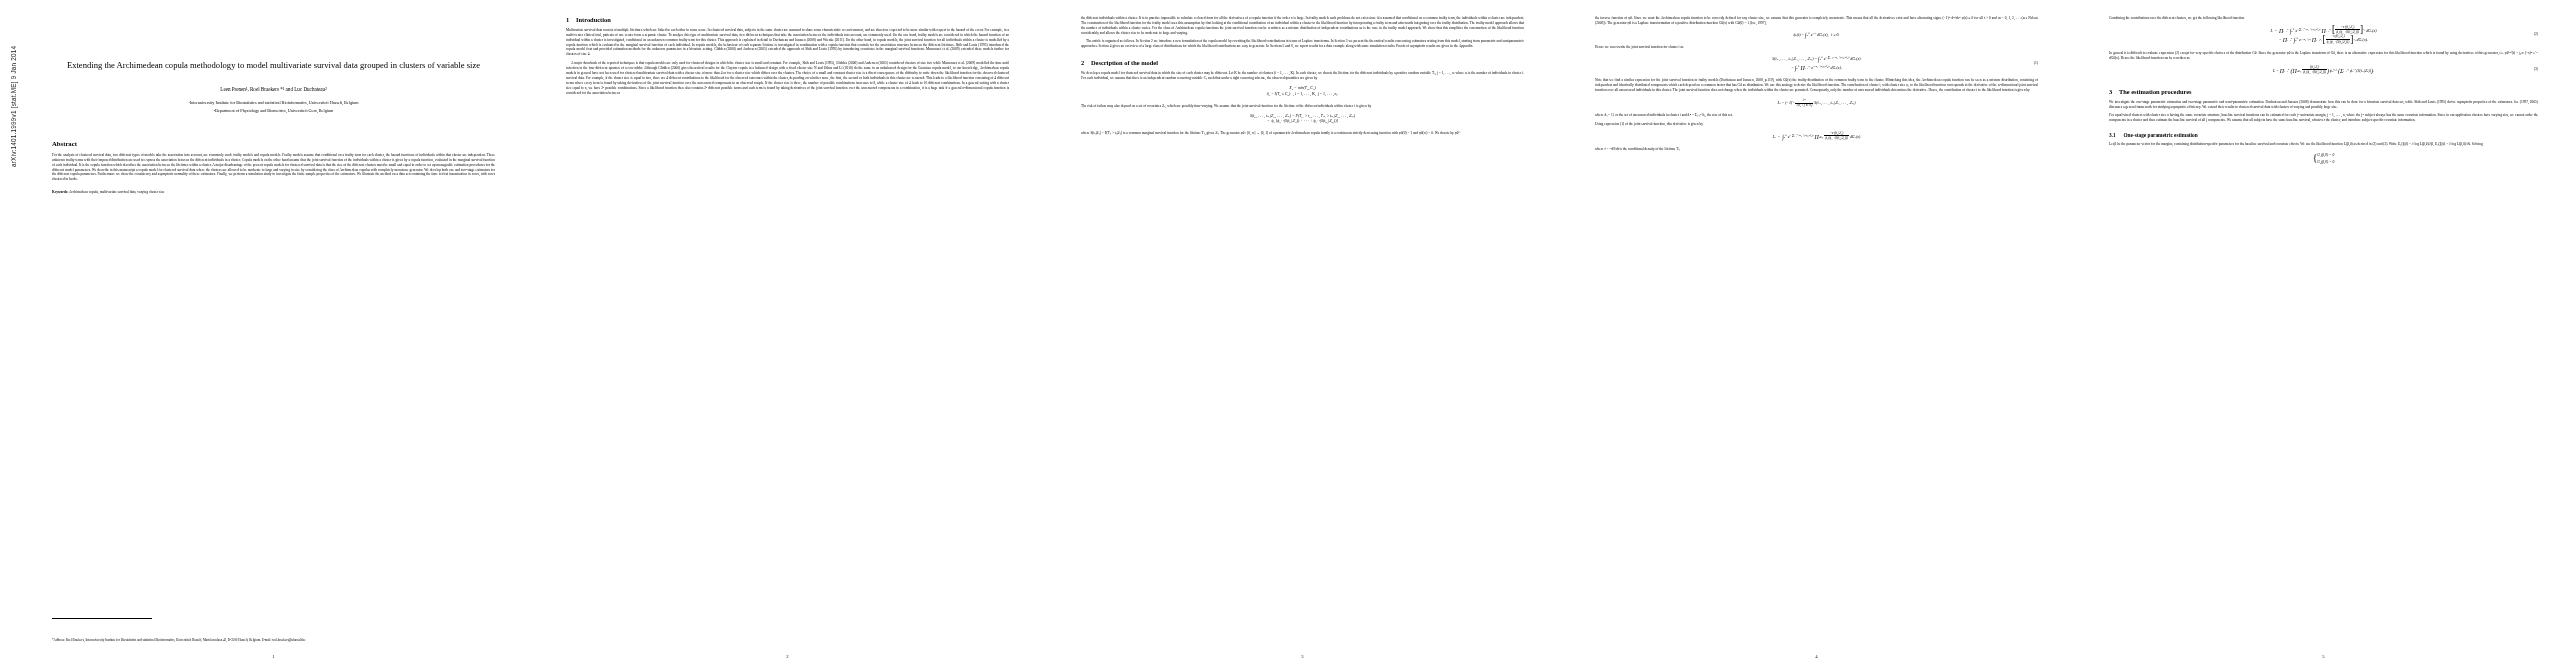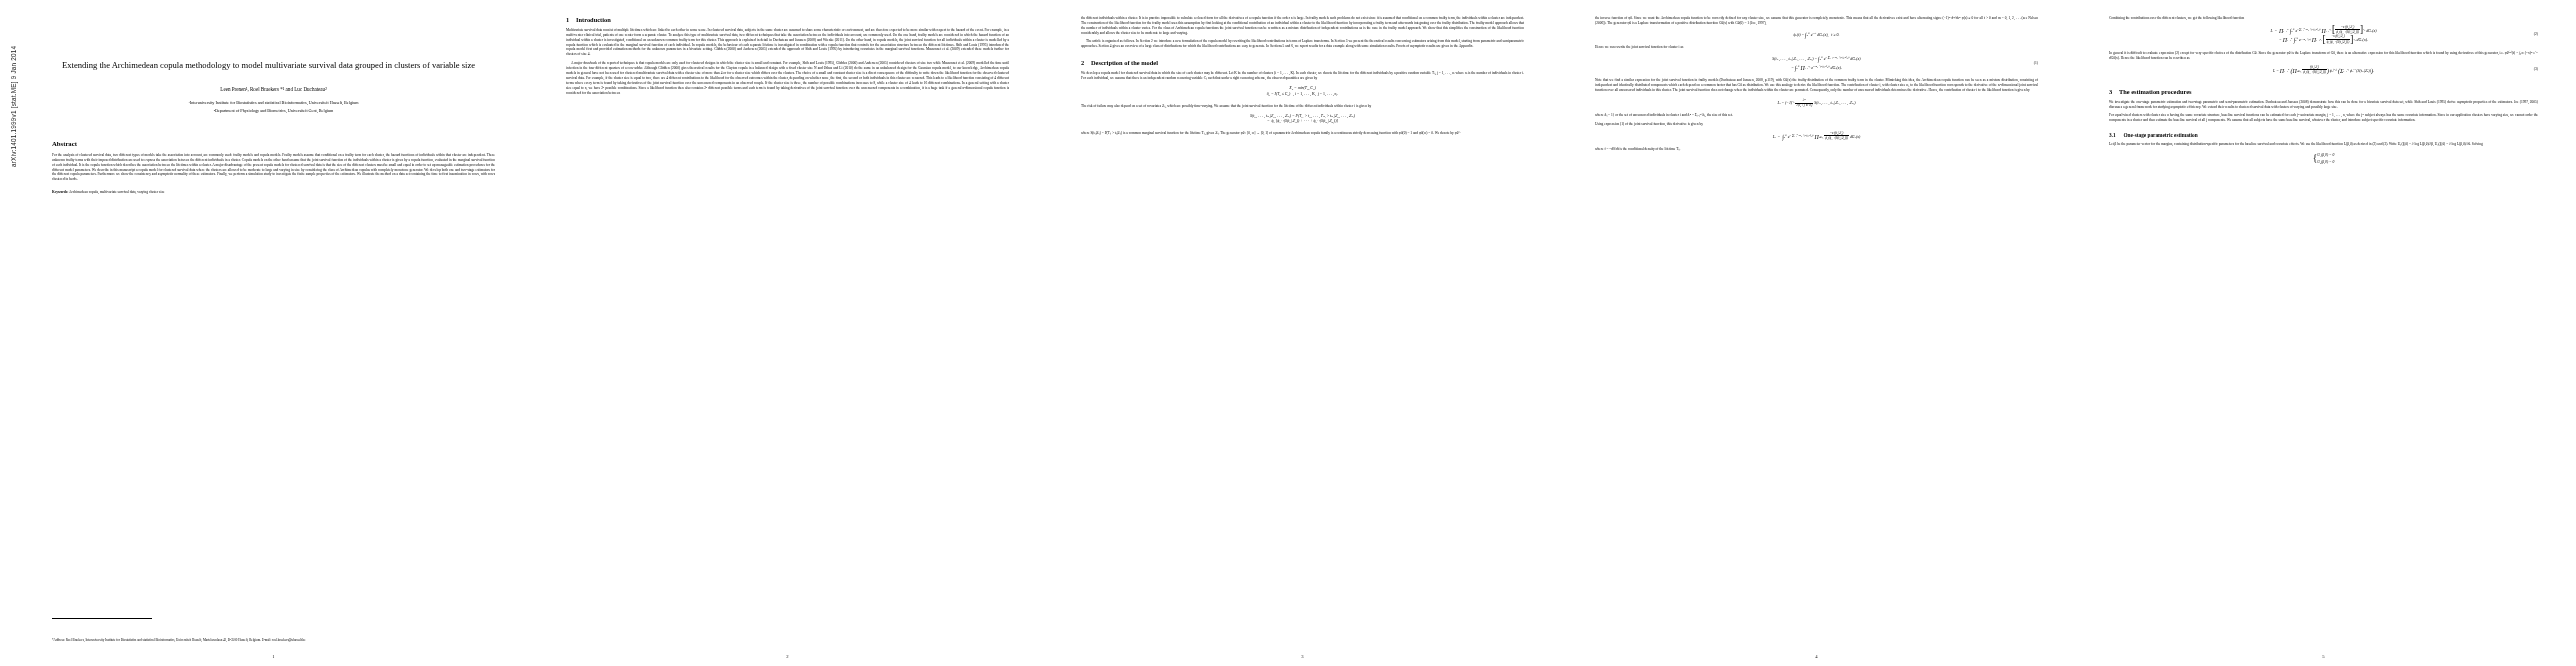--- a/index.html
+++ b/index.html
@@ -58,20 +58,21 @@
     color: #111;
   }
   
   #page1 { left: 33px;   width: 481px; }
   #page2 { left: 547px;  width: 481px; }
   #page3 { left: 1062px; width: 481px; }
   #page4 { left: 1576px; width: 481px; }
   #page5 { left: 2090px; width: 467px; }
 
   .title {
+    text-align: center;
     font-size: 8.6px;
     line-height: 1.5;
     margin: 43px 10px 4px 10px;
   }
   .authors {
     text-align: center;
     font-size: 5.1px;
     margin-top: 14.5px;
     line-height: 1.5;
   }

